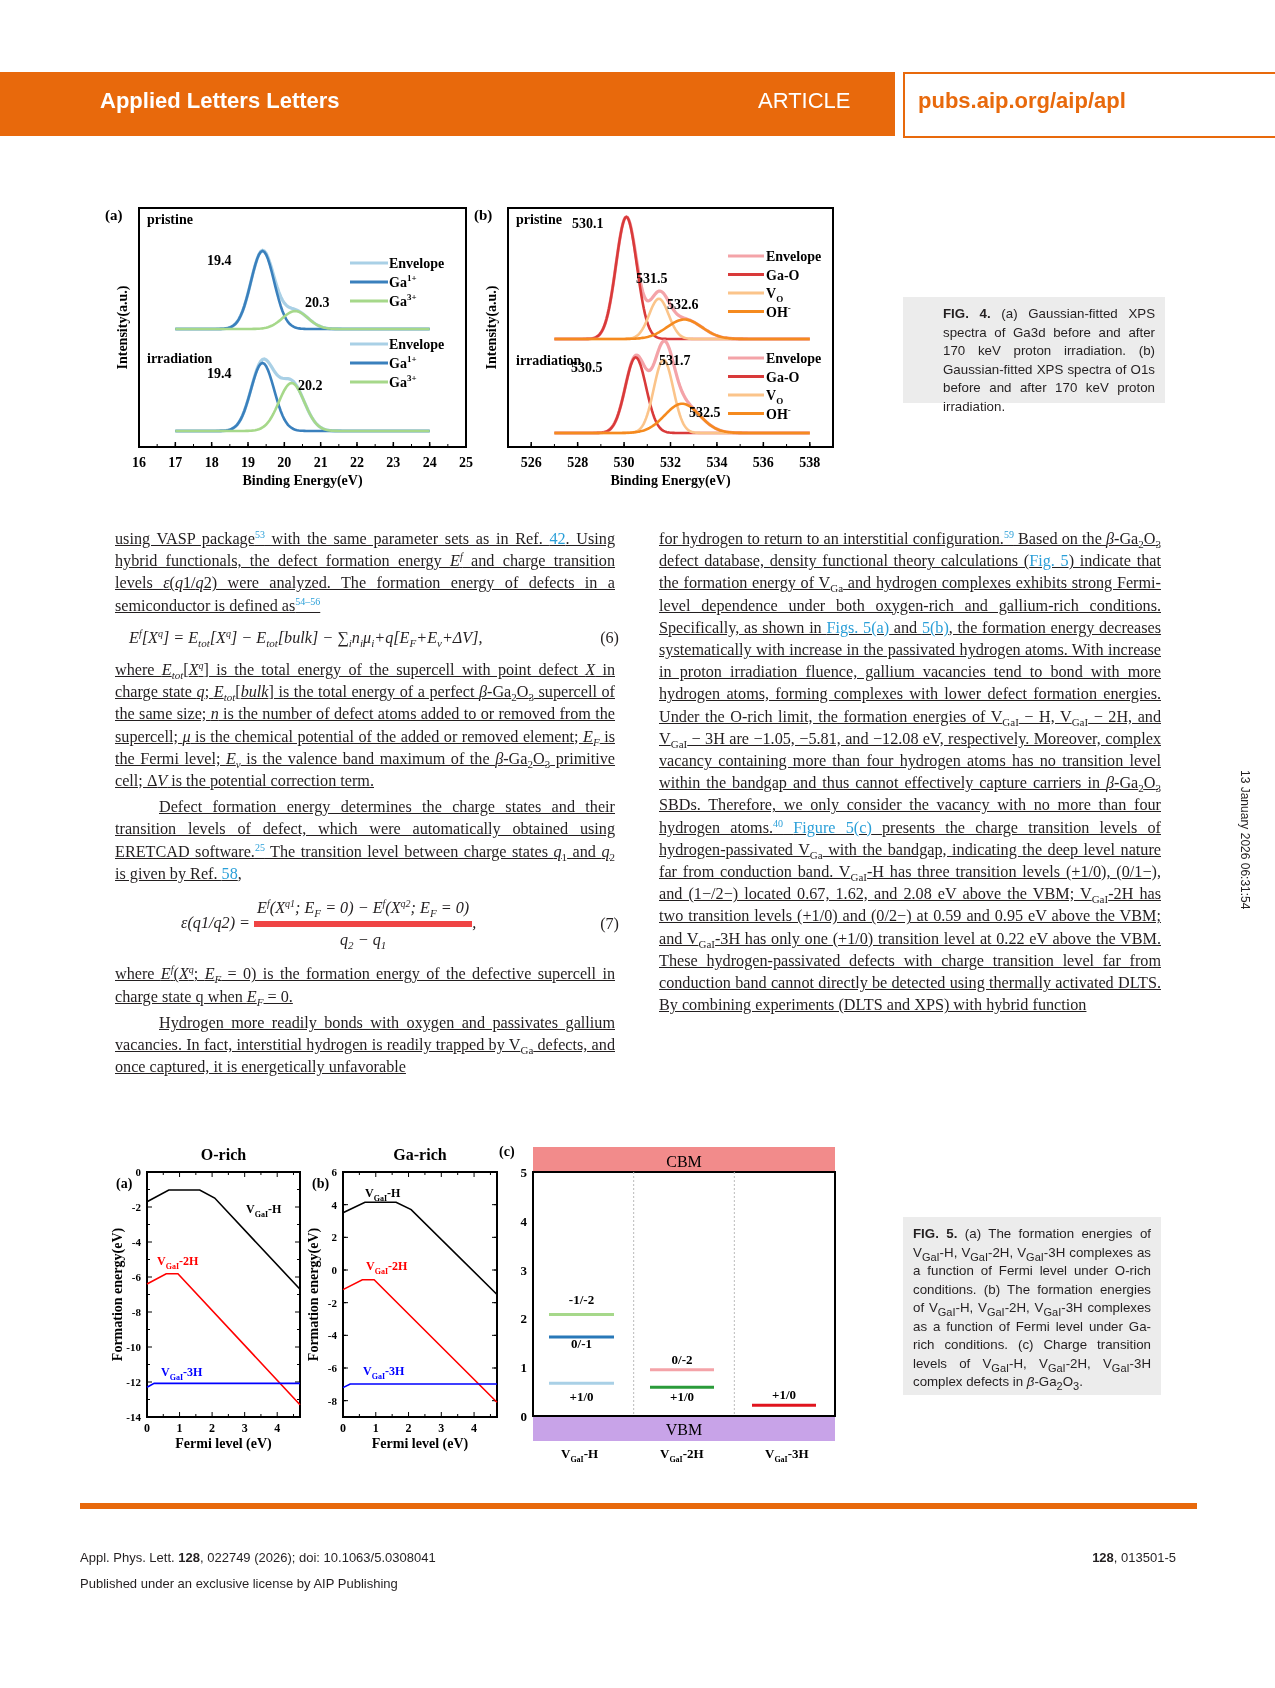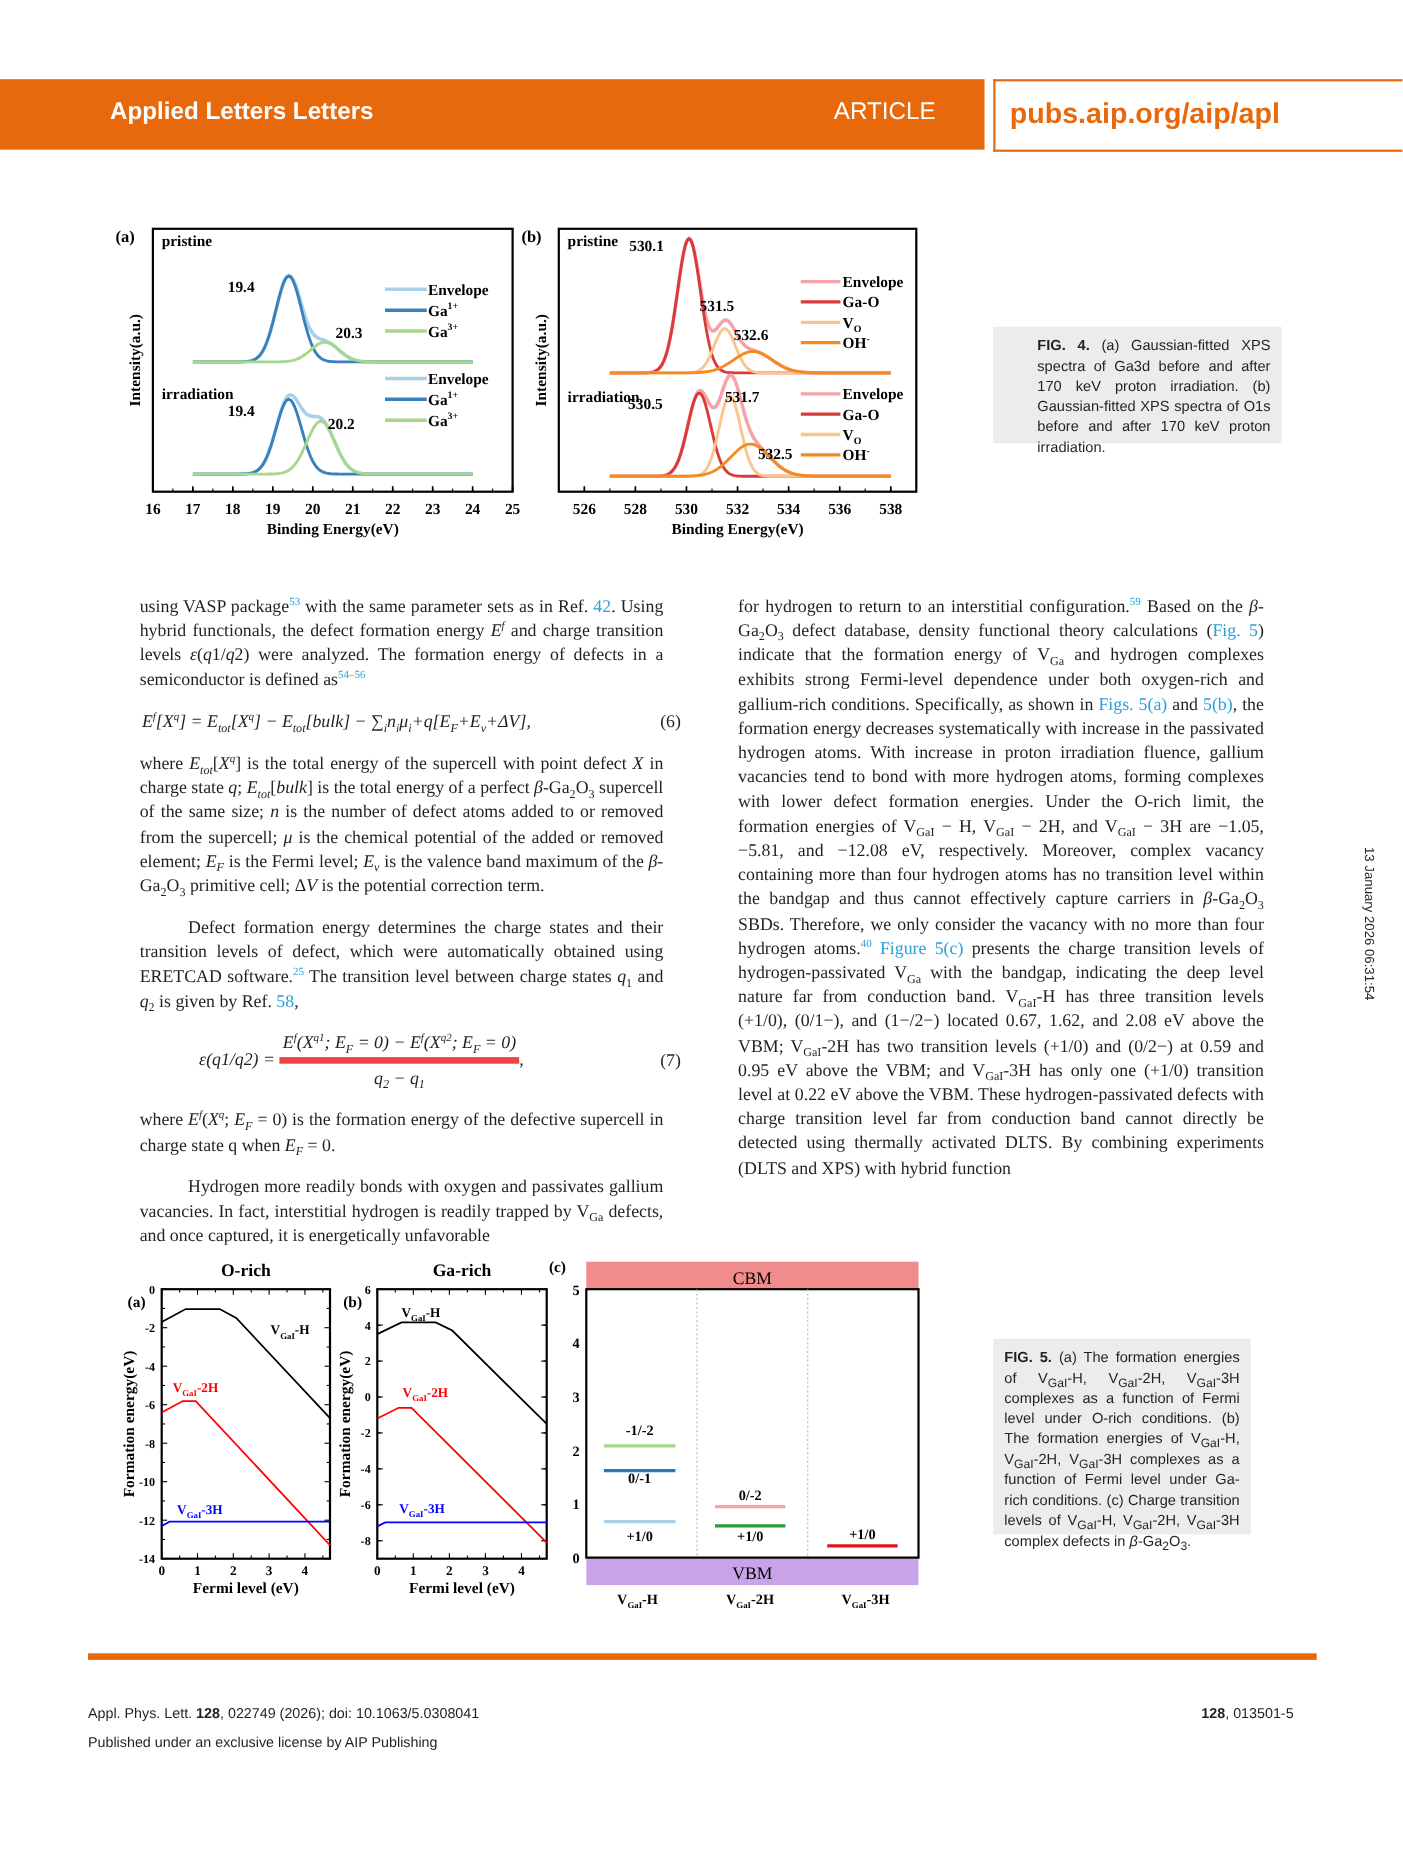--- a/index.html
+++ b/index.html
@@ -1,26 +1,26 @@
 <!DOCTYPE html>
 <html><head>
 <meta charset="utf-8">
 <style>
   html,body{margin:0;padding:0;background:#fff;}
   body{width:1275px;height:1688px;position:relative;overflow:hidden;font-family:"Liberation Serif","DejaVu Serif",serif;color:#231f20;}
   .hdr-bar{position:absolute;left:0;top:72px;width:895px;height:64px;background:#e8690c;}
   .hdr-journal{position:absolute;left:100px;top:88px;font-family:"Liberation Sans",sans-serif;font-weight:bold;font-size:22px;color:#fff;}
   .hdr-article{position:absolute;left:758px;top:88px;font-family:"Liberation Sans",sans-serif;font-weight:normal;font-size:22px;color:#fff;}
   .hdr-url-box{position:absolute;left:903px;top:72px;width:372px;height:62px;border:2px solid #e8690c;border-right:none;background:#fff;}
-  .hdr-url{position:absolute;left:918px;top:88px;font-family:"Liberation Sans",sans-serif;font-weight:bold;font-size:26px;color:#e8690c;}
+  .hdr-url{position:absolute;left:918px;top:88px;font-family:"Liberation Sans",sans-serif;font-weight:bold;font-size:22px;color:#e8690c;}
   .fig-svg{position:absolute;left:0;top:0;}
   .caption{position:absolute;background:#ececec;font-family:"Liberation Sans",sans-serif;font-size:13.3px;line-height:18.5px;color:#231f20;padding:8px 10px 10px 10px;text-align:justify;box-sizing:border-box;}
   .caption b{font-weight:bold;}
   .col{position:absolute;font-size:16.2px;line-height:22.2px;text-align:justify;}
-  .col p{margin:16px;}
+  .col p{margin:4px;text-decoration:underline;}
   .col .ind{text-indent:44px;}
   .ref{color:#2a9fd8;}
   sup{font-size:10px;line-height:0;}
   sub{font-size:11px;line-height:0;}
   .eq{display:flex;justify-content:space-between;align-items:center;font-style:italic;margin:10px 0 10px 0;gap:28px;}
   .eq .num{font-style:normal;}
   .frac{display:inline-flex;flex-direction:column;align-items:center;vertical-align:middle;}
   .frac .n{border-bottom:6px solid #ef4444;padding:0 3px 2px 3px;}
   .frac .d{padding-top:2px;}
   .side-date{position:absolute;left:1238px;top:770px;writing-mode:vertical-rl;font-family:"Liberation Sans",sans-serif;font-size:12px;color:#231f20;}
@@ -355,21 +355,21 @@
       <text x="561" y="1458" font-size="13" font-weight="bold" fill="#000">V<tspan font-size="8" dy="4">GaI</tspan><tspan dy="-4">-H</tspan></text>
       <text x="660" y="1458" font-size="13" font-weight="bold" fill="#000">V<tspan font-size="8" dy="4">GaI</tspan><tspan dy="-4">-2H</tspan></text>
       <text x="765" y="1458" font-size="13" font-weight="bold" fill="#000">V<tspan font-size="8" dy="4">GaI</tspan><tspan dy="-4">-3H</tspan></text>
     </g>
 </svg>
 
 <div class="caption" style="left:903px;top:297px;width:262px;height:106px;padding-left:40px;">
   <b>FIG. 4.</b><span> (a) Gaussian-fitted XPS spectra of Ga3d before and after 170 keV proton irradiation. (b) Gaussian-fitted XPS spectra of O1s before and after 170 keV proton irradiation.</span>
 </div>
 
-<div class="caption" style="left:903px;top:1217px;width:234px;height:178px;">
+<div class="caption" style="left:903px;top:1217px;width:258px;height:178px;">
   <b>FIG. 5.</b> (a) The formation energies of V<sub>GaI</sub>-H, V<sub>GaI</sub>-2H, V<sub>GaI</sub>-3H complexes as a function of Fermi level under O-rich conditions. (b) The formation energies of V<sub>GaI</sub>-H, V<sub>GaI</sub>-2H, V<sub>GaI</sub>-3H complexes as a function of Fermi level under Ga-rich conditions. (c) Charge transition levels of V<sub>GaI</sub>-H, V<sub>GaI</sub>-2H, V<sub>GaI</sub>-3H complex defects in <i>β</i>-Ga<sub>2</sub>O<sub>3</sub>.
 </div>
 
 <div class="col" style="left:111px;top:524px;width:508px;">
   <p>using VASP package<sup class="ref">53</sup> with the same parameter sets as in Ref. <span class="ref">42</span>. Using hybrid functionals, the defect formation energy <i>E<sup>f</sup></i> and charge transition levels <i>ε</i>(<i>q</i>1/<i>q</i>2) were analyzed. The formation energy of defects in a semiconductor is defined as<sup class="ref">54–56</sup></p>
   <div class="eq" style="padding-left:18px;">
     <span><i>E<sup>f</sup></i>[<i>X<sup>q</sup></i>] = <i>E</i><sub>tot</sub>[<i>X<sup>q</sup></i>] − <i>E</i><sub>tot</sub>[bulk] − ∑<sub><i>i</i></sub><i>n<sub>i</sub>μ<sub>i</sub></i>+<i>q</i>[<i>E<sub>F</sub></i>+<i>E<sub>v</sub></i>+Δ<i>V</i>],</span>
       <span class="num">(6)</span>
   </div>
   <p>where <i>E<sub>tot</sub></i>[<i>X<sup>q</sup></i>] is the total energy of the supercell with point defect <i>X</i> in charge state <i>q</i>; <i>E<sub>tot</sub></i>[<i>bulk</i>] is the total energy of a perfect <i>β</i>-Ga<sub>2</sub>O<sub>3</sub> supercell of the same size; <i>n</i> is the number of defect atoms added to or removed from the supercell; <i>μ</i> is the chemical potential of the added or removed element; <i>E<sub>F</sub></i> is the Fermi level; <i>E<sub>v</sub></i> is the valence band maximum of the <i>β</i>-Ga<sub>2</sub>O<sub>3</sub> primitive cell; Δ<i>V</i> is the potential correction term.</p>

